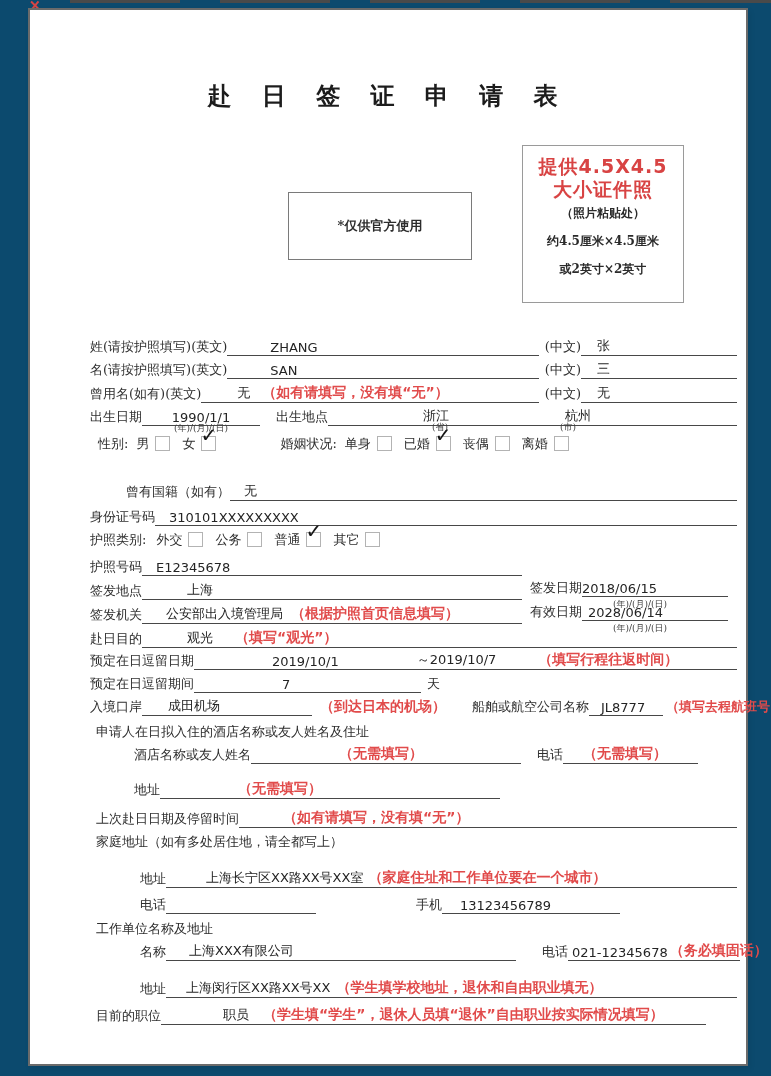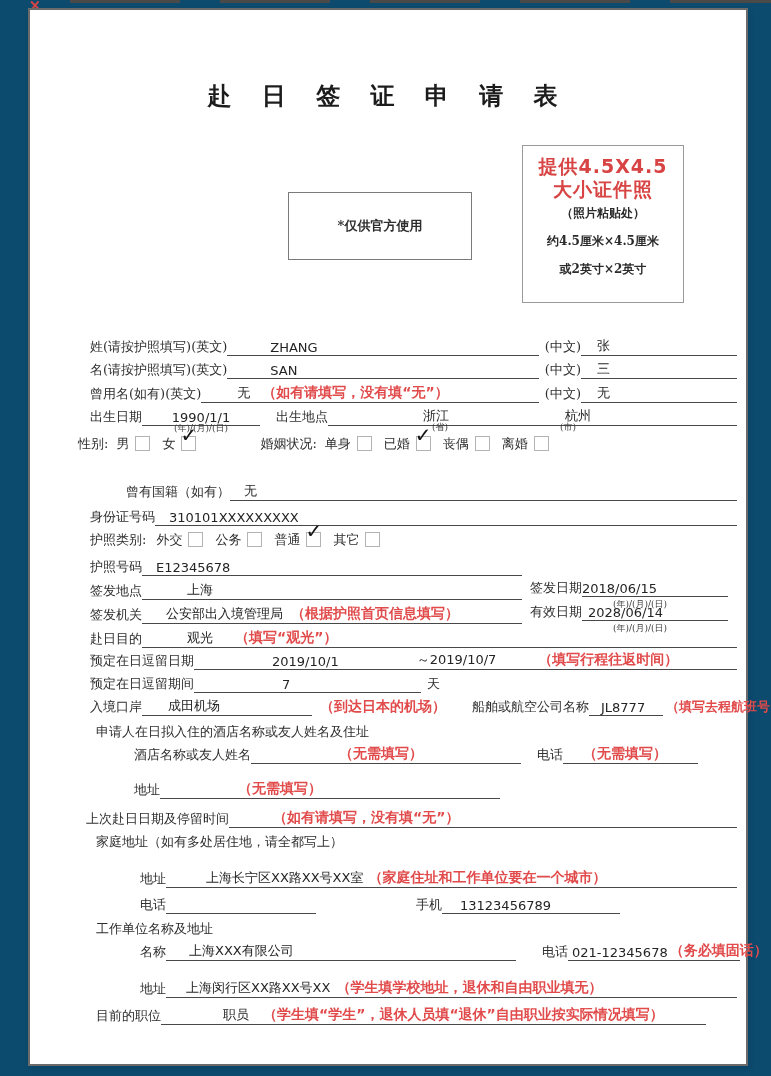--- a/index.html
+++ b/index.html
@@ -100,21 +100,21 @@
       <span class="lbl" style="margin-left:16px">出生地点</span>
       <span class="ul flex1">
         <span class="val" style="padding-left:95px">浙江</span>
         <span class="val" style="margin-left:116px">杭州</span>
       </span>
     </div>
     <span class="sub" style="left:112px;top:412px;width:118px;text-align:center">(年)/(月)/(日)</span>
     <span class="sub" style="left:402px;top:411px">(省)</span>
     <span class="sub" style="left:530px;top:411px">(市)</span>
 
-    <div class="row" style="top:423px;left:48px">
+    <div class="row" style="top:423px;left:68px">
       <span class="lbl">性别:</span>
       <span class="lbl" style="margin-left:8px">男</span>
       <span class="cb"></span>
       <span class="lbl" style="margin-left:12px">女</span>
       <span class="cb">
           <span class="tick">✓</span>
         </span>
       <span class="lbl" style="margin-left:64px">婚姻状况:</span>
       <span class="lbl" style="margin-left:8px">单身</span>
       <span class="cb"></span>
@@ -246,21 +246,21 @@
         </span>
     </div>
 
     <div class="row" style="top:769px;left:104px">
       <span class="lbl">地址</span>
       <span class="ul" style="width:340px">
           <span class="red" style="margin-left:78px">（无需填写）</span>
         </span>
     </div>
 
-    <div class="row" style="top:798px;left:56px;right:9px">
+    <div class="row" style="top:798px;left:66px;right:9px">
       <span class="lbl">上次赴日日期及停留时间</span>
       <span class="ul flex1">
           <span class="red" style="margin-left:44px">（如有请填写，没有填“无”）</span>
         </span>
     </div>
 
     <div class="row" style="top:821px;left:66px">
       <span class="lbl">家庭地址（如有多处居住地，请全都写上）</span>
     </div>
 

